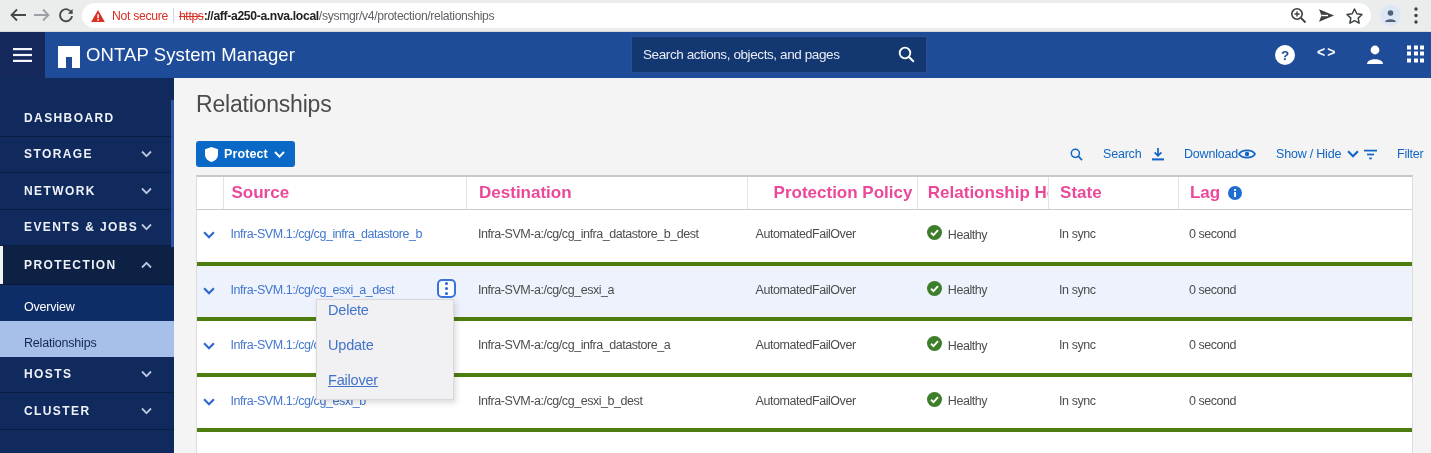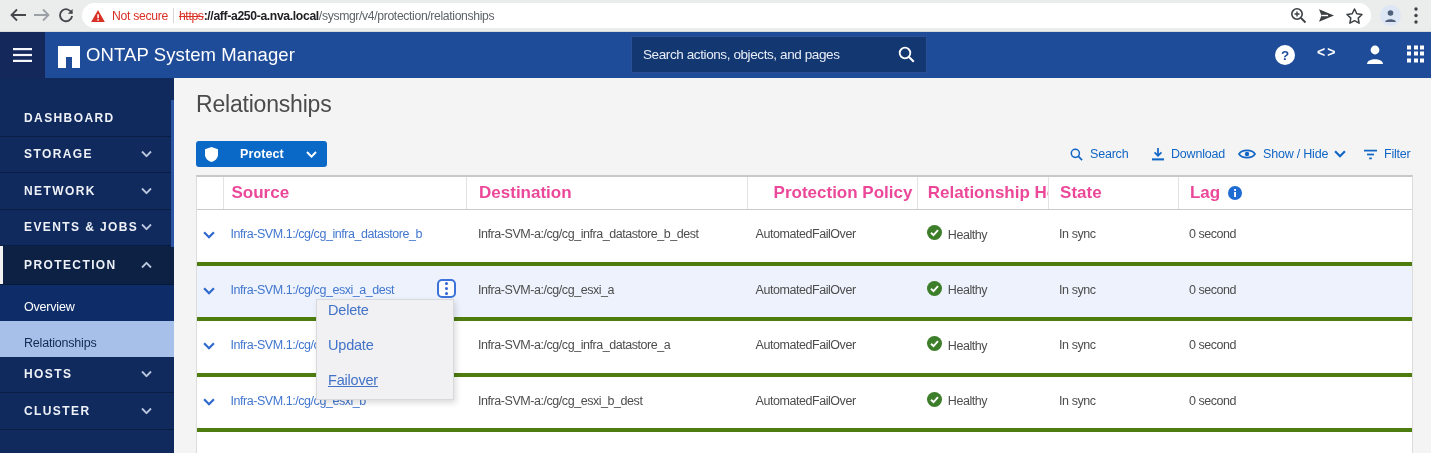--- a/index.html
+++ b/index.html
@@ -61,25 +61,25 @@
   .nav-sub { position:relative; height:36px; display:flex; align-items:center; background:#0e2d68;
     border-bottom:none; cursor:pointer; }
   .nav-sub .lbl { margin-left:24px; color:#ffffff; font-size:12.5px; font-weight:400; letter-spacing:-0.2px;margin-top:8px; }
   .nav-sub.selected { background:#a6c0ea; }
   .nav-sub.selected .lbl { color:#13294f; }
 
   
   .content { position:absolute; left:174px; top:78px; width:1257px; height:375px; background:#f4f4f5; }
   .page-title { position:absolute; left:22px; top:13px; font-size:23px; font-weight:400; color:#4b4b4b; letter-spacing:-0.2px; }
   .btn-protect { position:absolute; left:22px; top:63px; height:26px; background:#0a69c7; border:none;
-    border-radius:3px; color:#fff; display:flex; align-items:center; padding:0 10px 0 9px; gap:22px; cursor:pointer; }
+    border-radius:3px; color:#fff; display:flex; align-items:center; padding:0 10px 0 9px; gap:6px; cursor:pointer; }
   .btn-protect .plabel { font-size:12.5px; font-weight:700; letter-spacing:0.1px; }
   .actions { position:absolute; left:0; top:63px; height:26px; width:100%; }
   .action { position:absolute; top:0; height:26px; display:flex; align-items:center; color:#1166c5; font-size:12.5px; cursor:pointer; }
-  .action .alabel { margin-left:7px; letter-spacing:-0.2px; }
+  .action .alabel { margin-left:20px; letter-spacing:-0.2px; }
   .action .achev { margin-left:6px; }
 
   
   .tablebox { position:absolute; left:22px; top:97px; width:1217px; height:278px; background:#ffffff;
     border-top:2px solid #c6c8ca; border-left:1px solid #dcdcde; border-right:1px solid #dcdcde; overflow:hidden; }
   .thead { display:flex; height:33px; border-bottom:1px solid #cbcbcd; }
   .th { display:flex; align-items:center; font-size:17px; font-weight:700; color:#ec4899;
     letter-spacing:0; border-left:1px solid #e3e3e5; overflow:hidden; white-space:nowrap; }
   .th:first-child { border-left:none; }
   .trow { position:relative; display:flex; height:55.5px; border-bottom:4px solid #4d7c0f; background:#fff; }

